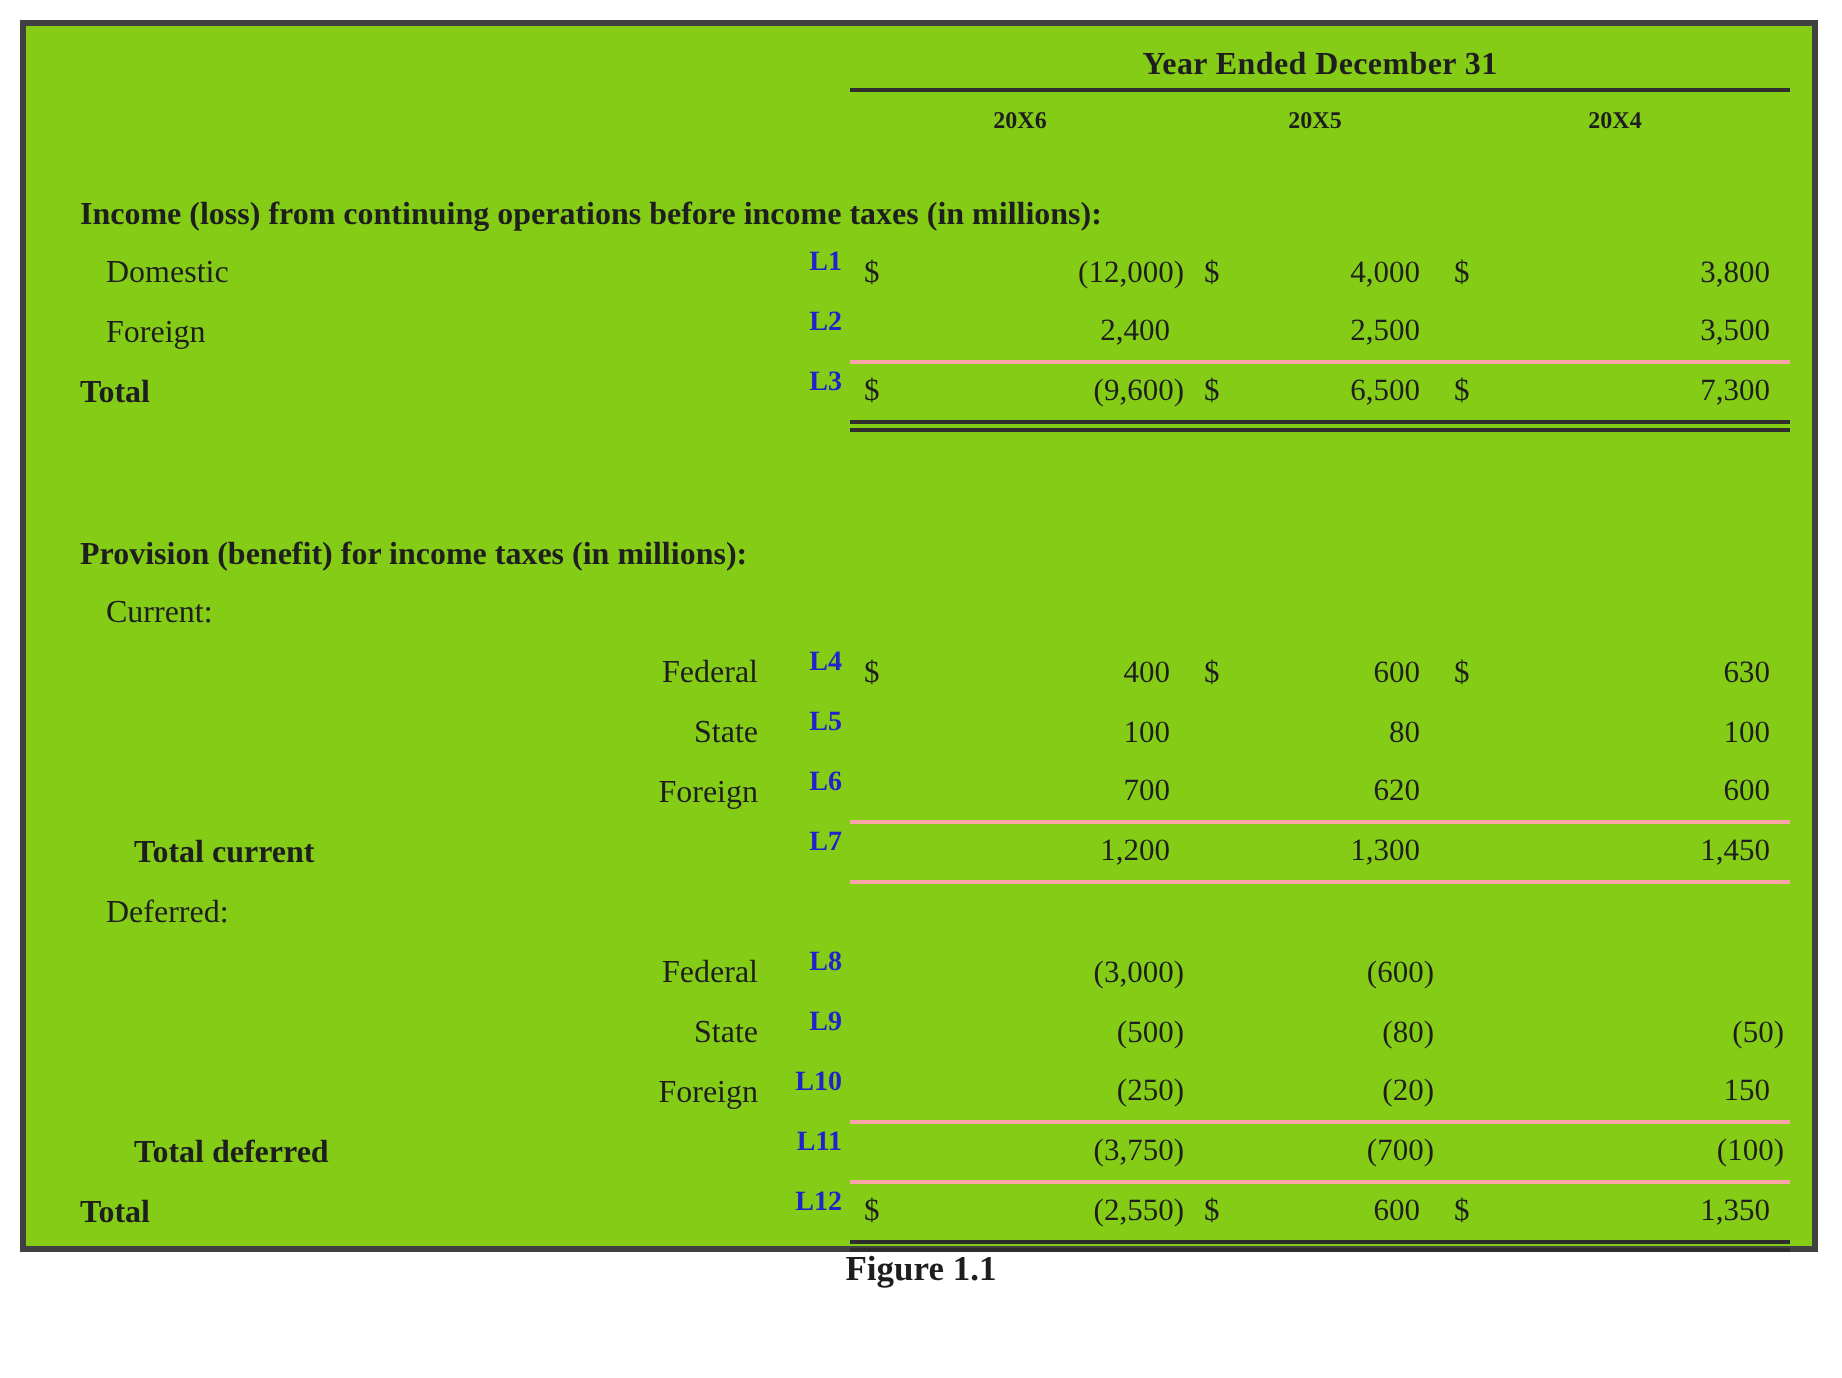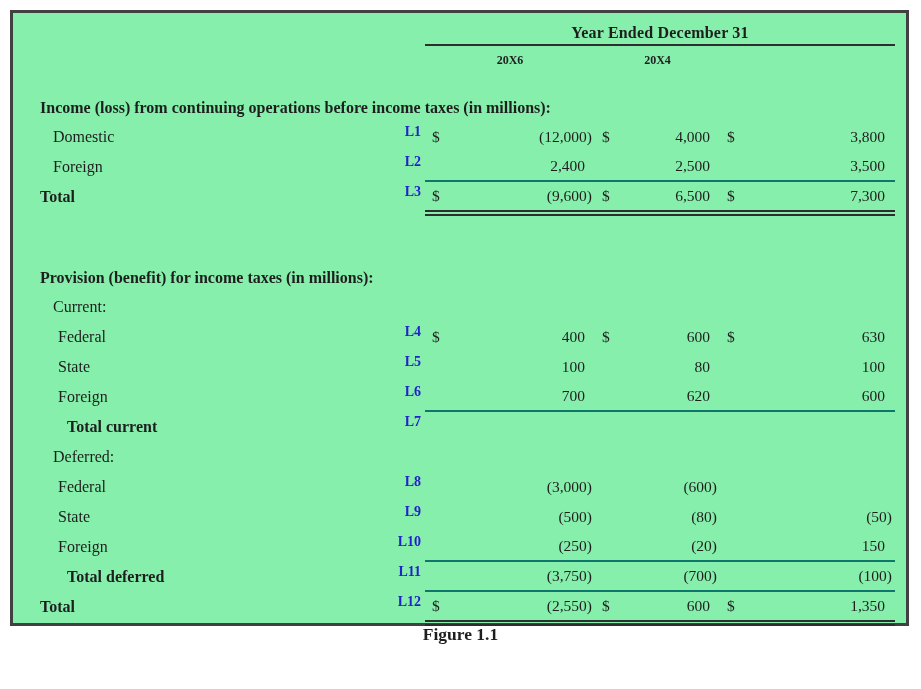--- a/index.html
+++ b/index.html
@@ -8,21 +8,21 @@
     position:relative;
     font-family:"Liberation Serif","DejaVu Serif",serif;
     color:#1e1e1e;
     -webkit-font-smoothing:antialiased;
   }
 
   .figure-box {
     position:absolute; left:10px; top:10px;
     width:899px; height:616px;
     border:3px solid #414141;
-    background:#86efac;
+    background:#84cc16;
     padding:9px 11px 0 27px;
   }
 
   
   .trow, .hrow {
     display:grid;
     grid-template-columns:1fr 46px 170px 125px 175px;
     align-items:stretch;
   }
 
@@ -45,38 +45,38 @@
   .trow { height:30px; font-size:16px; }
   .trow.section { height:auto; min-height:30px; margin-top:18px; align-items:center; }
   .trow.section .lbl { line-height:19px; padding-top:2px; padding-bottom:2px; }
   .row-spacer { height:32px; }
 
   .lbl { display:flex; flex-direction:column; justify-content:center; }
   .lbl.full { grid-column:1 / -1; }
   .b { font-weight:bold; }
   .ind0 { padding-left:0; }
   .ind1 { padding-left:13px; }
-  .ind2 { padding-left:18px; }
+  .ind2 { padding-left:18px;text-align:right; }
   .ind3 { padding-left:27px; }
 
   .lline {
     display:flex; align-items:center; justify-content:flex-end;
     font-weight:bold; font-size:14px;
     color:#2222cc;
     padding-right:4px;
     position:relative; top:-5px;
   }
 
   .money {
     grid-column:3 / 6;
     display:grid;
     grid-template-columns:170px 125px 175px;
     position:relative;
   }
-  .money.rule-single { border-bottom:2px solid #0f766e; }
+  .money.rule-single { border-bottom:2px solid #fca5a5; }
   .money.rule-double { border-bottom:2px solid #2e2e2e; }
   .money.rule-double::after {
     content:""; position:absolute; left:0; right:0; bottom:-6px;
     border-top:2px solid #2e2e2e;
   }
 
   .cell {
     display:flex; align-items:center; justify-content:space-between;
     padding:0 10px 0 7px;
     font-size:15.5px;
@@ -96,20 +96,21 @@
 
 <div class="figure-box">
 
   <div class="hrow title-row">
     <div class="spanner">Year Ended December 31</div>
   </div>
 
   <div class="hrow years-row">
     <div style="grid-column:1/3"></div>
     <div class="ycell">20X6</div>
+    <div class="ycell">20X5</div>
     <div class="ycell">20X4</div>
   </div>
 
   <div>
       <div class="trow section">
         <div class="lbl ind0 b full">Income (loss) from continuing operations before income taxes (in millions):</div>
       </div>
       <div class="trow">
         <div class="lbl ind1">Domestic</div>
         <div class="lline">L1</div>
@@ -221,20 +222,34 @@
           </div>
           <div class="cell">
             <div class="dol"></div>
             <div class="amt">600</div>
           </div>
         </div>
       </div>
       <div class="trow">
         <div class="lbl ind3 b">Total current</div>
         <div class="lline">L7</div>
+        <div class="money rule-single">
+          <div class="cell">
+            <div class="dol"></div>
+            <div class="amt">1,200</div>
+          </div>
+          <div class="cell">
+            <div class="dol"></div>
+            <div class="amt">1,300</div>
+          </div>
+          <div class="cell">
+            <div class="dol"></div>
+            <div class="amt">1,450</div>
+          </div>
+        </div>
       </div>
       <div class="trow">
         <div class="lbl ind1 full">Deferred:</div>
       </div>
       <div class="trow">
         <div class="lbl ind2">Federal</div>
         <div class="lline">L8</div>
         <div class="money rule-none">
           <div class="cell">
             <div class="dol"></div>

